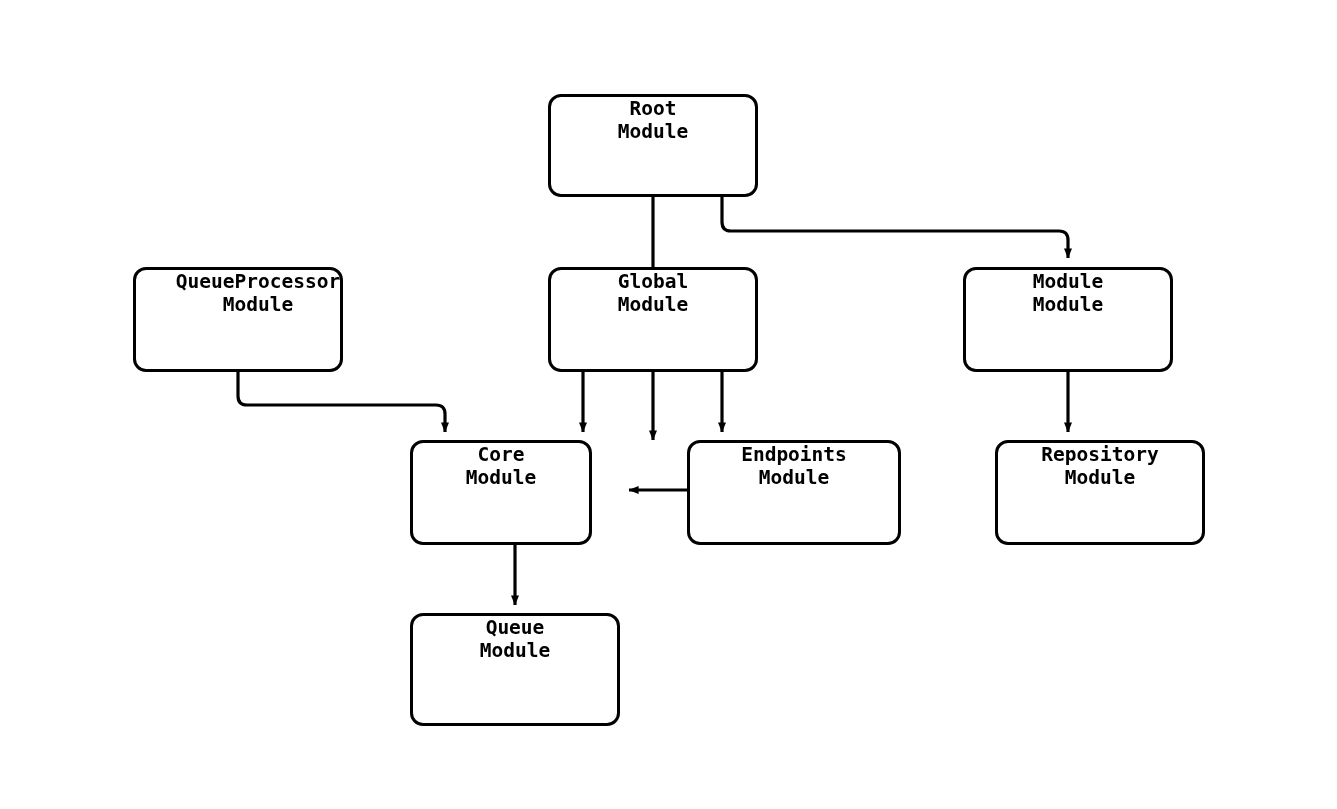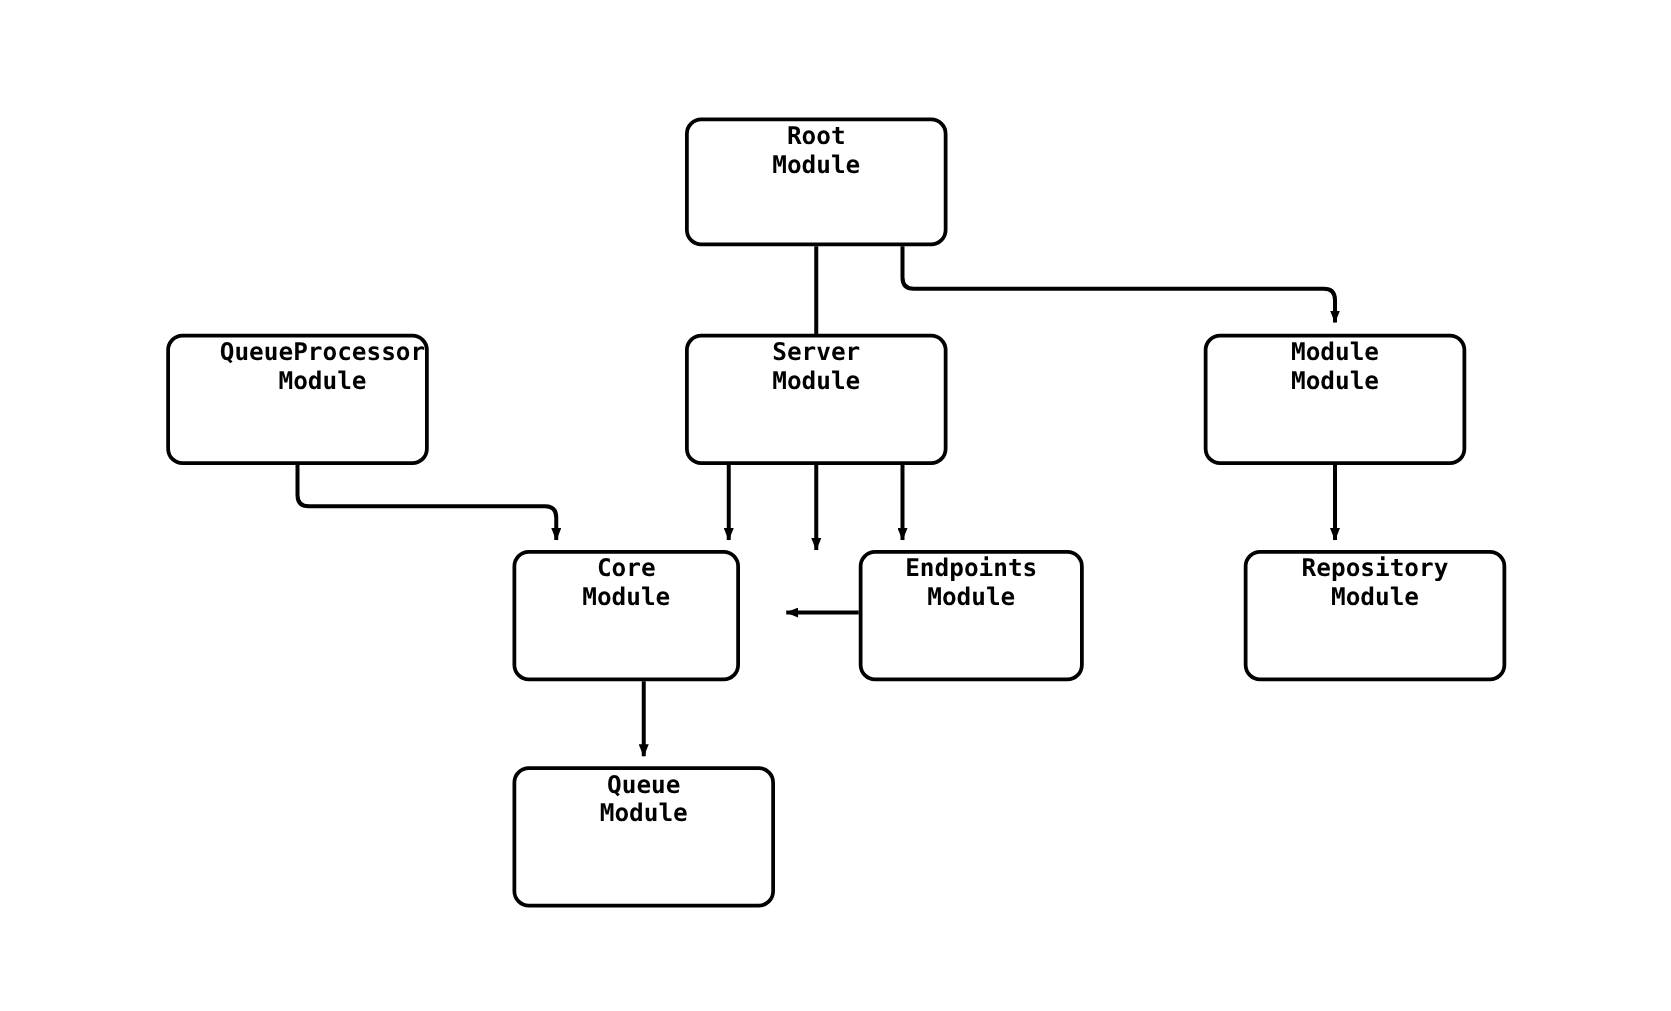--- a/index.html
+++ b/index.html
@@ -83,35 +83,35 @@
     <span class="line1">Root</span>
     <span class="line2">Module</span>
   </div>
 
   <div class="node" style="left:133px; top:267px; width:210px; height:105px;padding-left:40px;">
     <span class="line1">QueueProcessor</span>
     <span class="line2">Module</span>
   </div>
 
   <div class="node" style="left:548px; top:267px; width:210px; height:105px;">
-    <span class="line1">Server</span>
+    <span class="line1">Global</span>
     <span class="line2">Module</span>
   </div>
 
   <div class="node" style="left:963px; top:267px; width:210px; height:105px;">
     <span class="line1">Module</span>
     <span class="line2">Module</span>
   </div>
 
   <div class="node" style="left:410px; top:440px; width:182px; height:105px;">
     <span class="line1">Core</span>
     <span class="line2">Module</span>
   </div>
 
-  <div class="node" style="left:687px; top:440px; width:180px; height:105px;">
+  <div class="node" style="left:687px; top:440px; width:214px; height:105px;">
     <span class="line1">Endpoints</span>
     <span class="line2">Module</span>
   </div>
 
   <div class="node" style="left:963px; top:440px; width:210px; height:105px;margin-left:32px;">
     <span class="line1">Repository</span>
     <span class="line2">Module</span>
   </div>
 
   <div class="node" style="left:410px; top:613px; width:210px; height:113px;">

